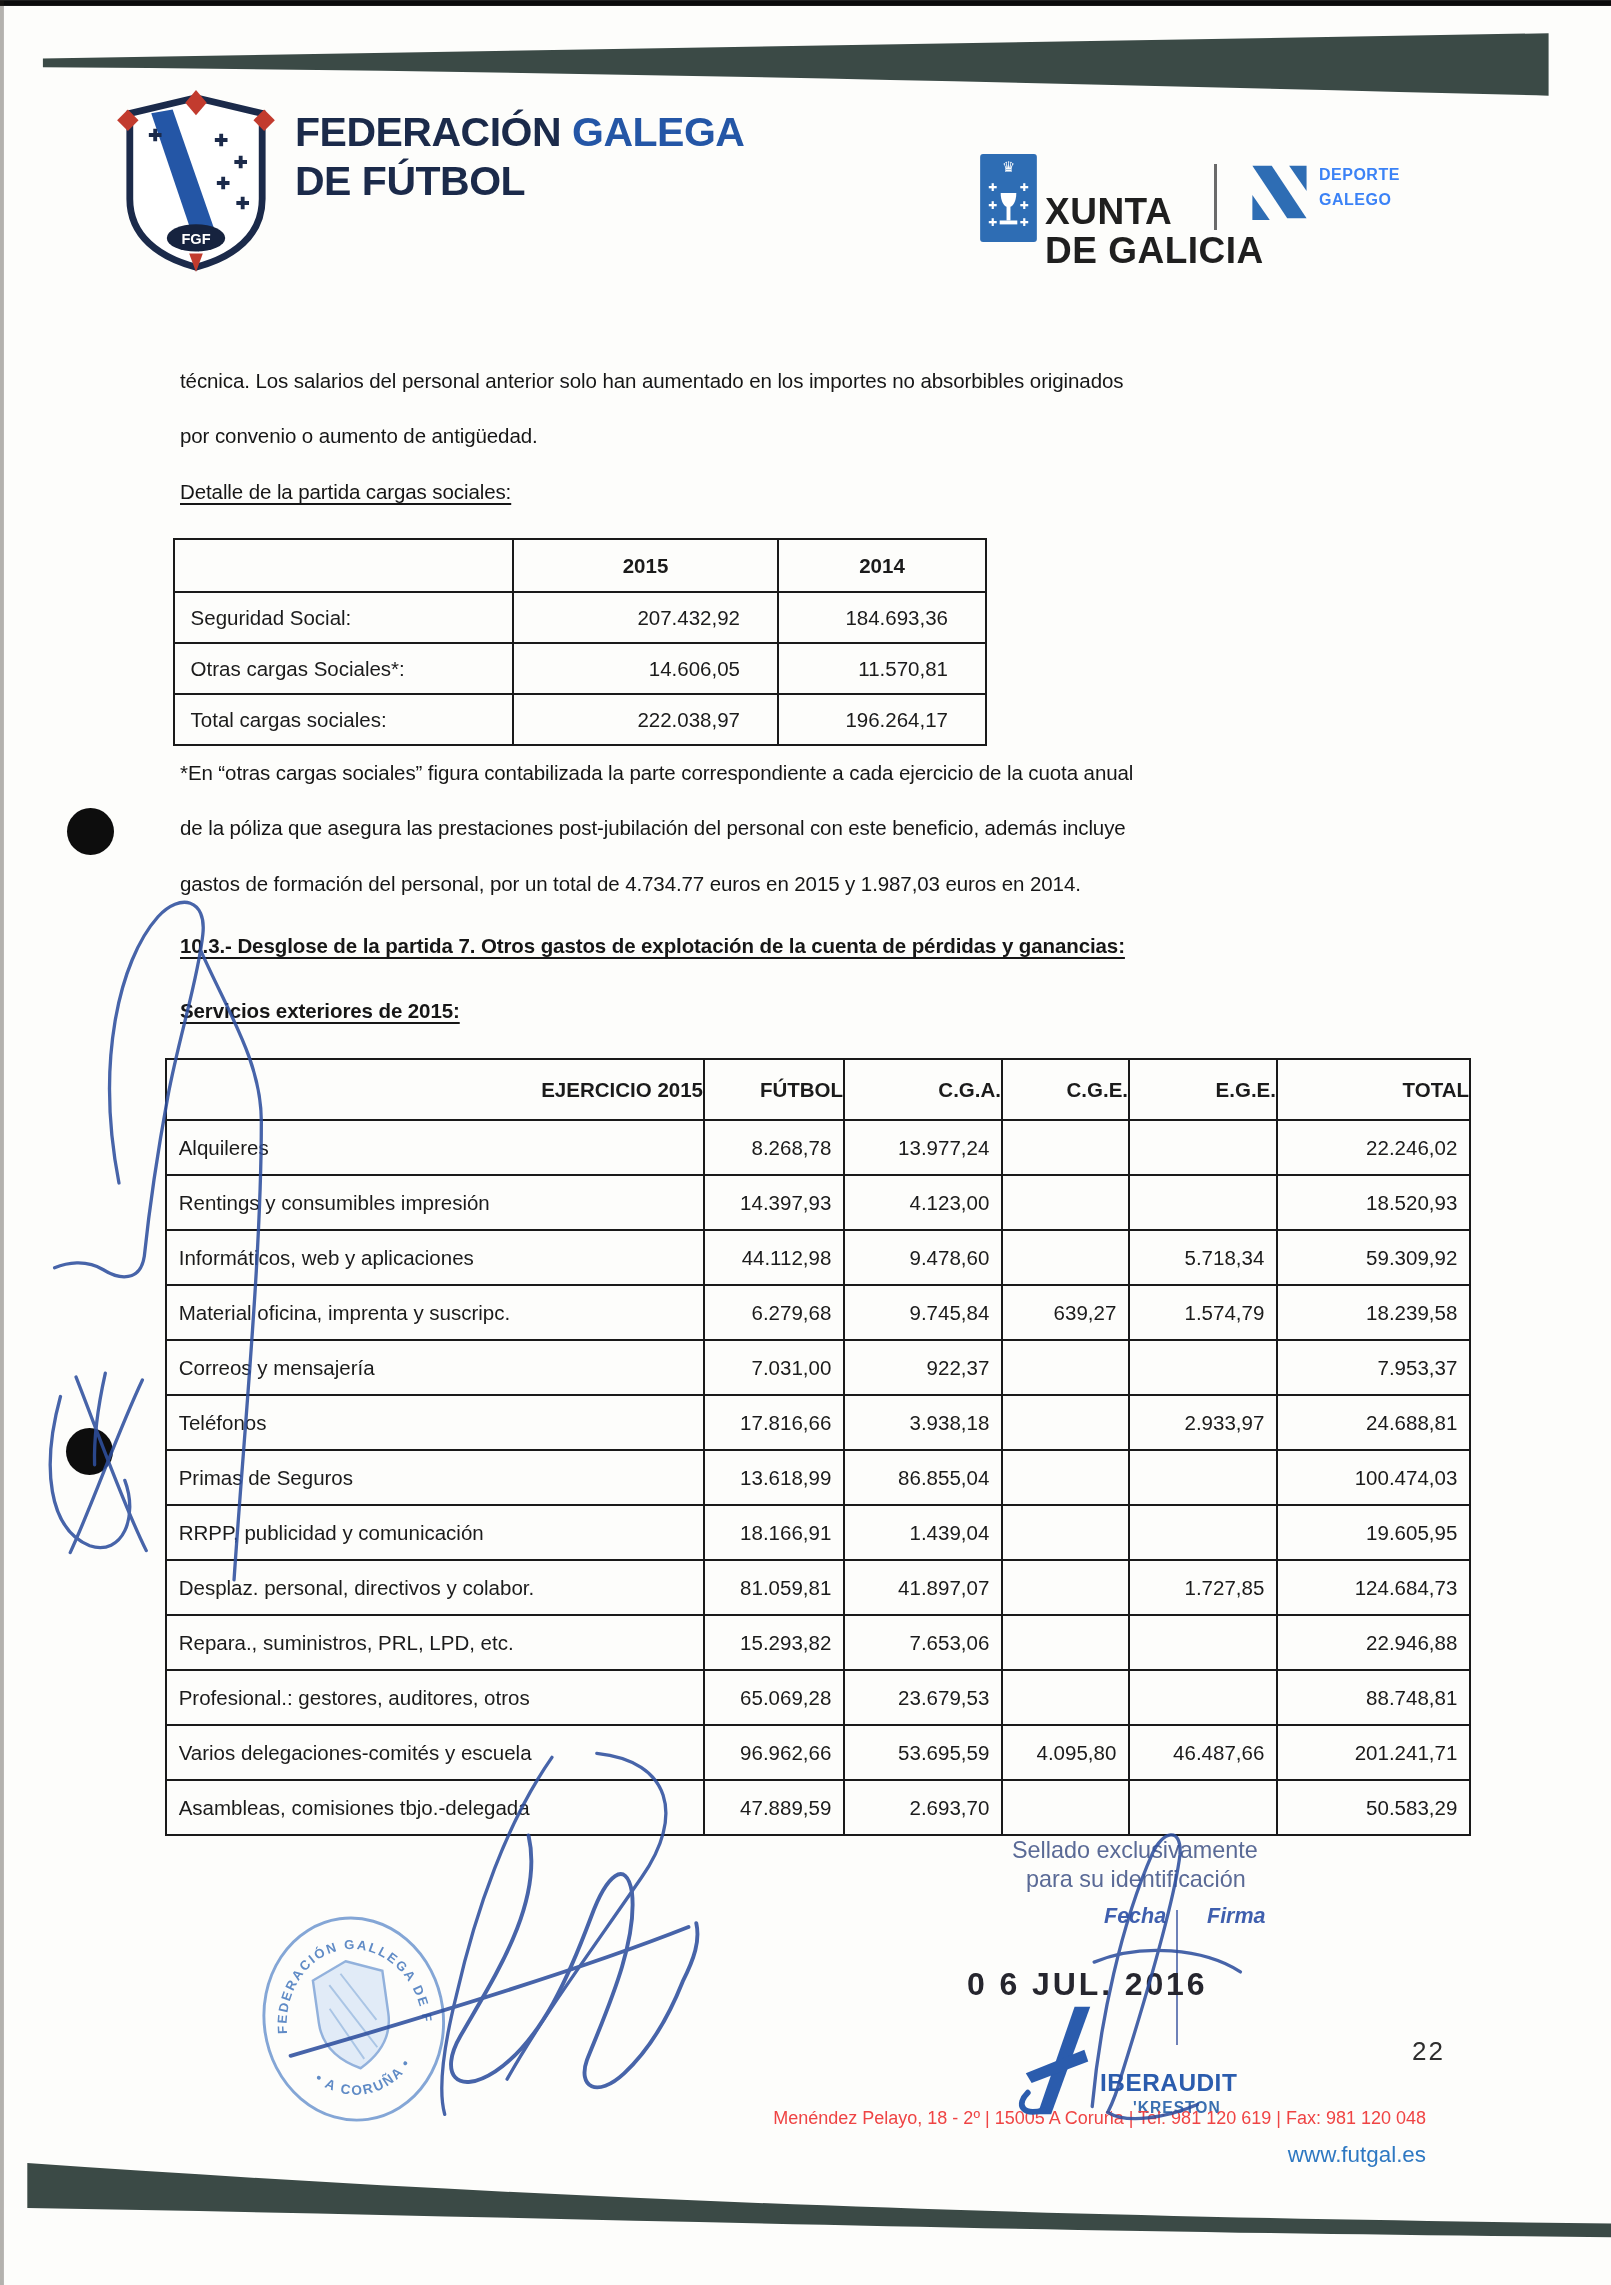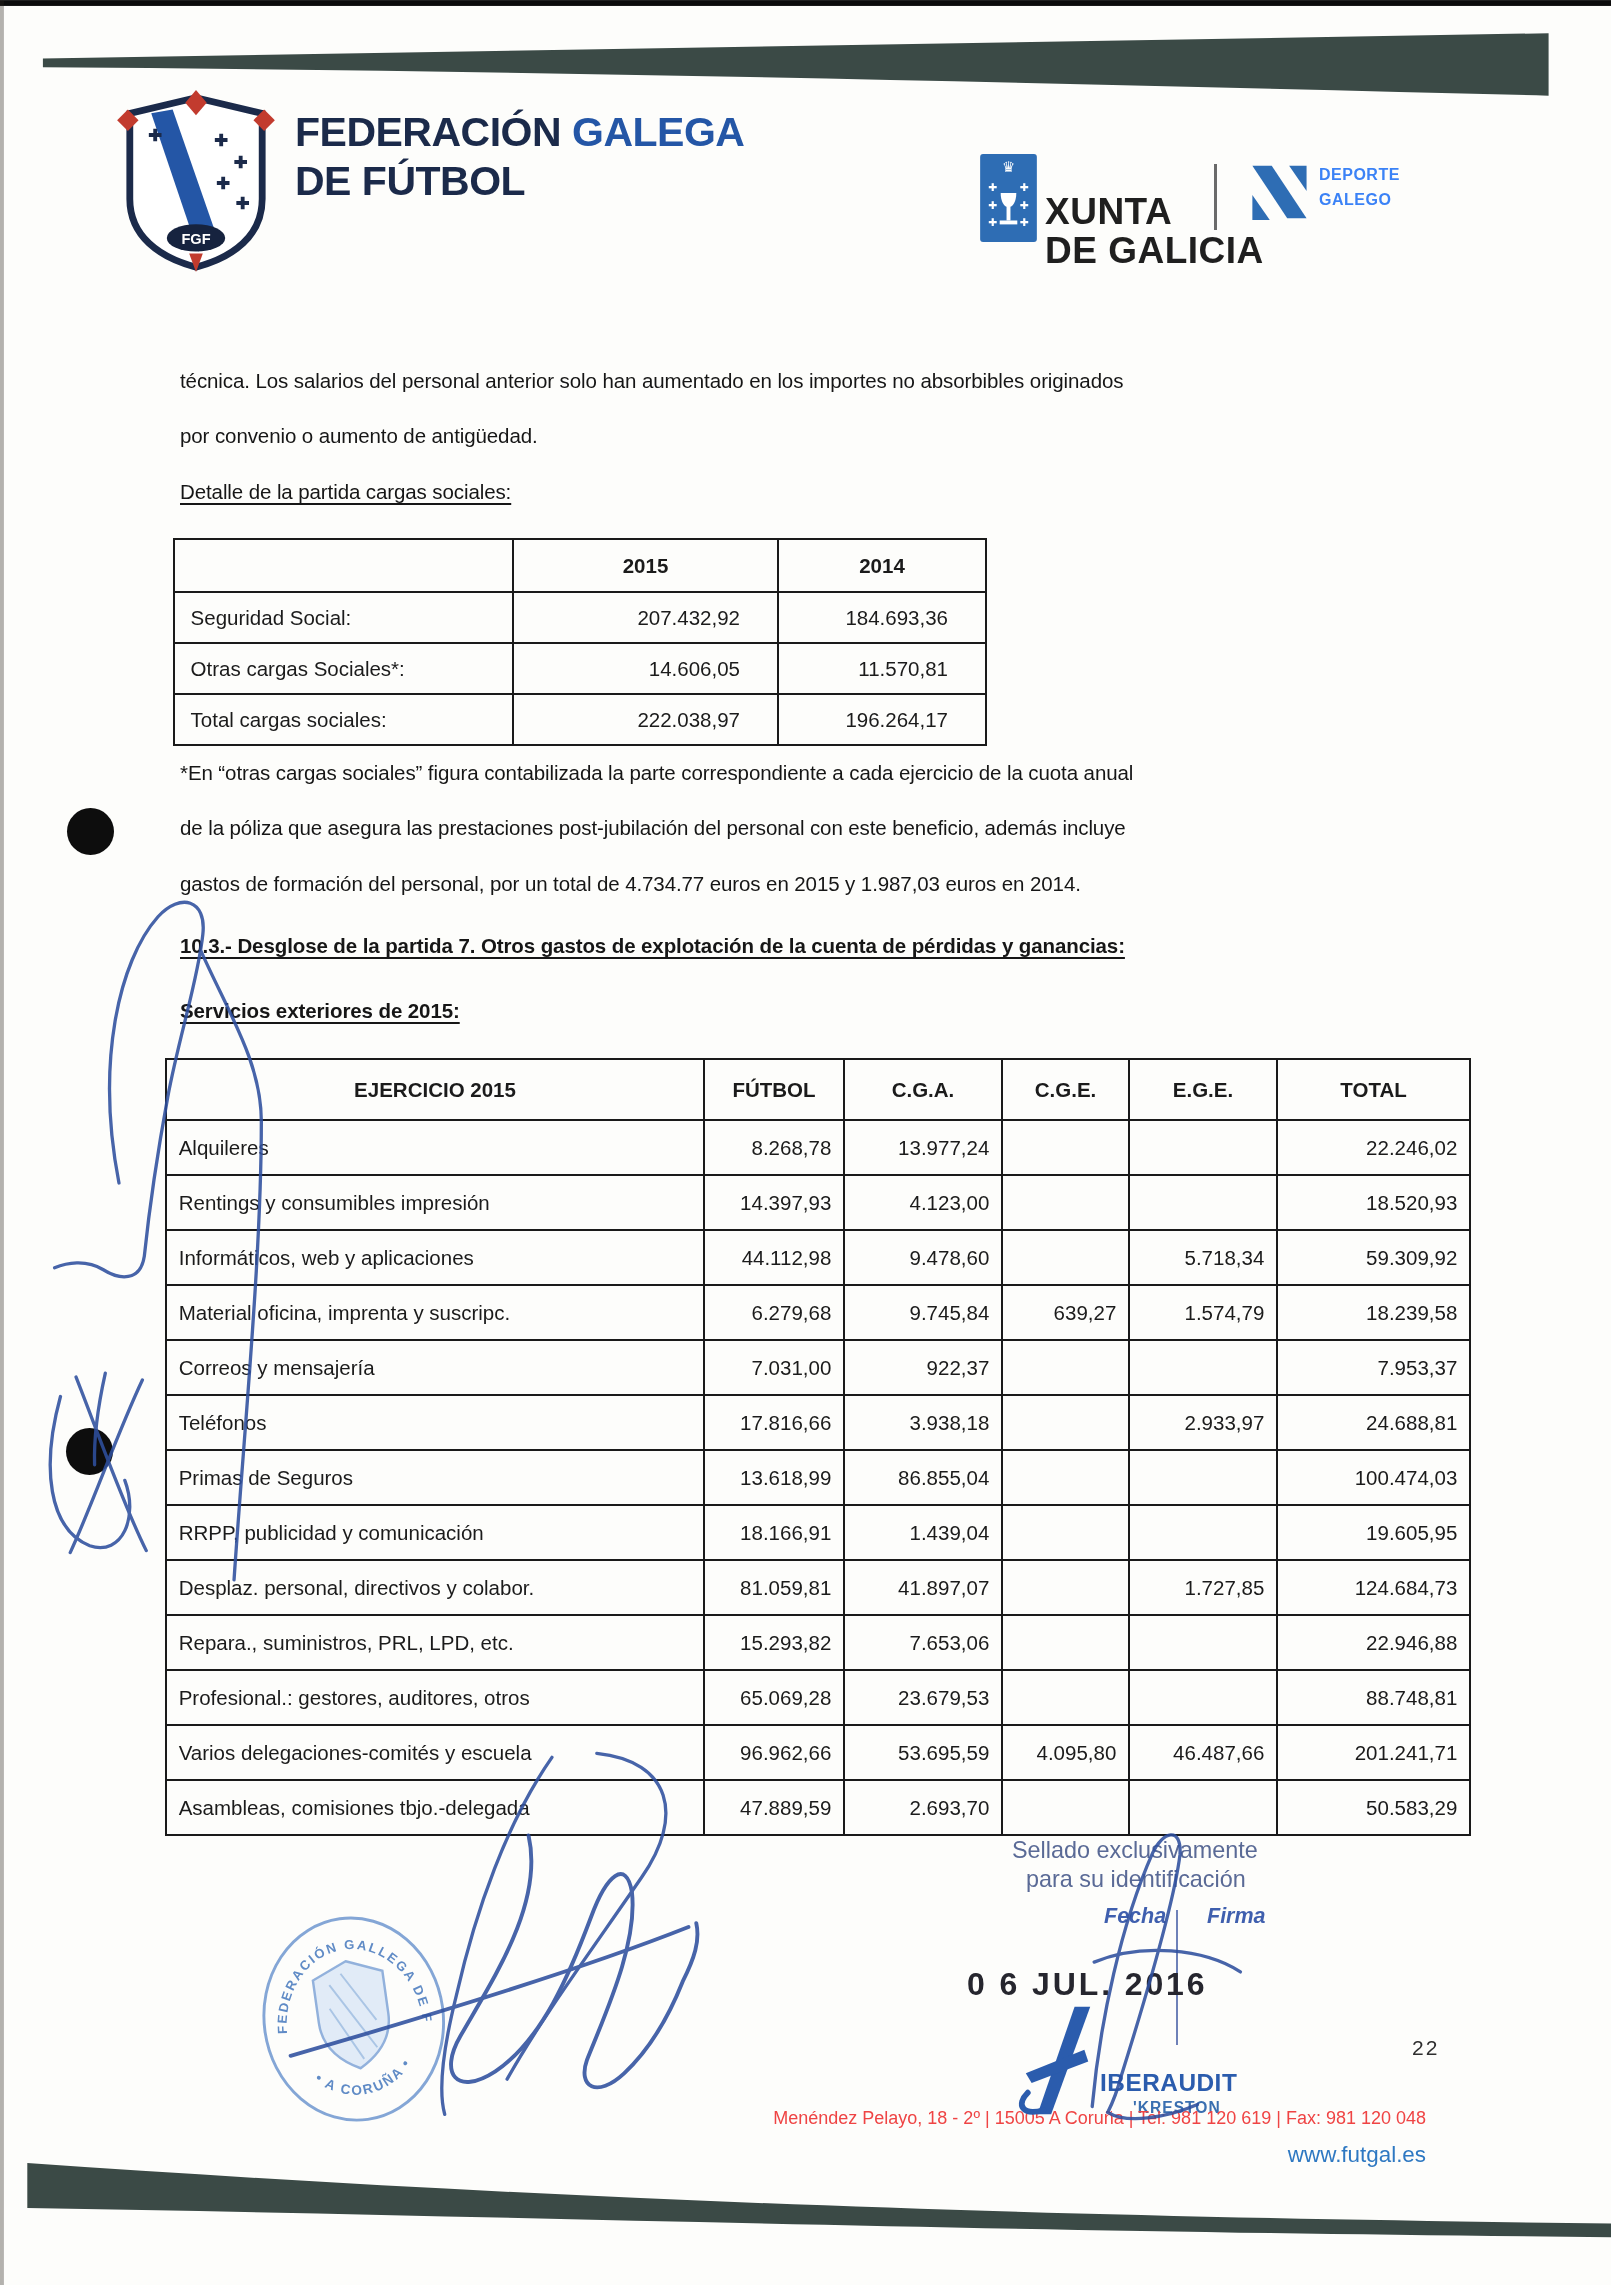--- a/index.html
+++ b/index.html
@@ -24,34 +24,34 @@
   .bold{font-weight:bold;}
   
   table{border-collapse:collapse;position:absolute;table-layout:fixed;}
   th,td{border:2.3px solid #1a1a1a;font-size:20.5px;overflow:hidden;white-space:nowrap;padding:0;}
   #table1{left:173px;top:538px;width:812px;}
   #table1 th{height:51px;font-weight:bold;text-align:center;}
   #table1 td{height:49px;}
   #table1 td.lbl{text-align:left;padding-left:15.6px;}
   #table1 td.num{text-align:right;padding-right:37px;}
   #table2{left:165px;top:1058px;width:1305px;}
-  #table2 th{height:59px;font-weight:bold;text-align:center;}
+  #table2 th{height:59px;font-weight:bold;text-align:right;}
   #table2 td{height:53px;}
   #table2 td.lbl{text-align:left;padding-left:11.7px;}
   #table2 td.num{text-align:right;padding-right:11.7px;}
   
   .punch{position:absolute;width:47px;height:47px;border-radius:50%;background:#0d0d0d;}
   
   .stamp-line{position:absolute;font-size:23.4px;color:#5a6a96;white-space:nowrap;}
   .stamp-label{position:absolute;font-size:21.5px;font-style:italic;font-weight:bold;color:#3f5fae;}
   #stamp-divider{position:absolute;left:1176px;top:1910px;width:2px;height:135px;background:#4a62a8;opacity:.8;}
   #date-stamp{position:absolute;left:967px;top:1966px;font-size:32px;font-weight:bold;color:#26262e;letter-spacing:2.9px;white-space:nowrap;}
   #iberaudit-name{position:absolute;left:1100px;top:2069px;font-size:24.4px;font-weight:bold;color:#2b5cad;letter-spacing:0.5px;}
   #kreston-name{position:absolute;left:1133px;top:2099px;font-size:15.6px;font-weight:bold;color:#3a6fb0;letter-spacing:1px;}
-  #page-number{position:absolute;left:1412px;top:2036px;font-size:21px;color:#2e2e2e;letter-spacing:2px;}
+  #page-number{position:absolute;left:1412px;top:2036px;font-size:26px;color:#2e2e2e;letter-spacing:2px;}
   
   #footer-address{position:absolute;right:185px;top:2108px;font-size:18px;color:#ef4444;white-space:nowrap;}
   #footer-site{position:absolute;right:185px;top:2142px;font-size:22.4px;color:#2e78c2;white-space:nowrap;}
   
   #bars-layer{position:absolute;left:0;top:0;z-index:0;pointer-events:none;}
   .content{z-index:1;}
   #round-stamp-svg{position:absolute;left:242px;top:1904px;z-index:2;transform:rotate(-8deg);}
   #pen-layer{position:absolute;left:0;top:0;z-index:3;pointer-events:none;}
 </style>
 </head>

